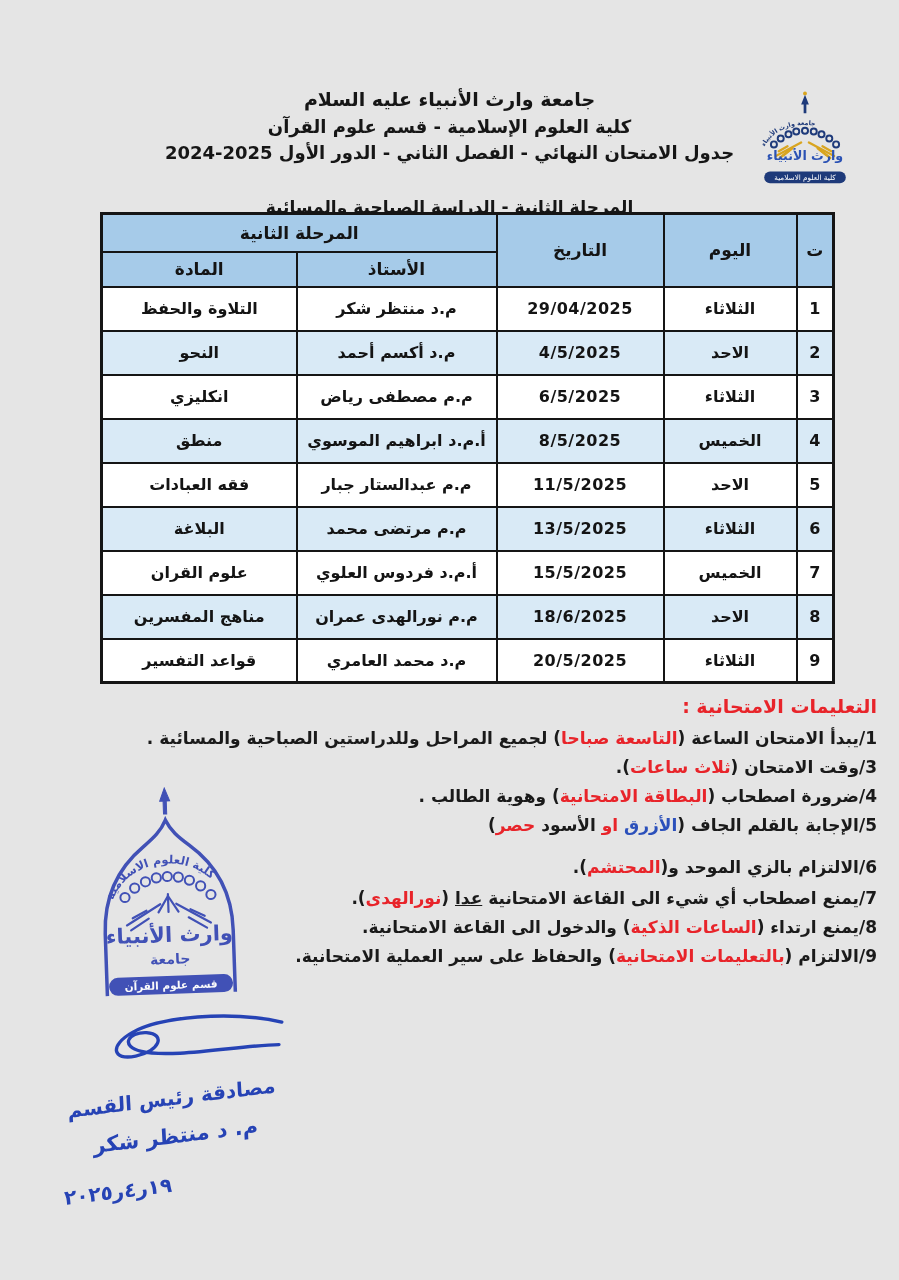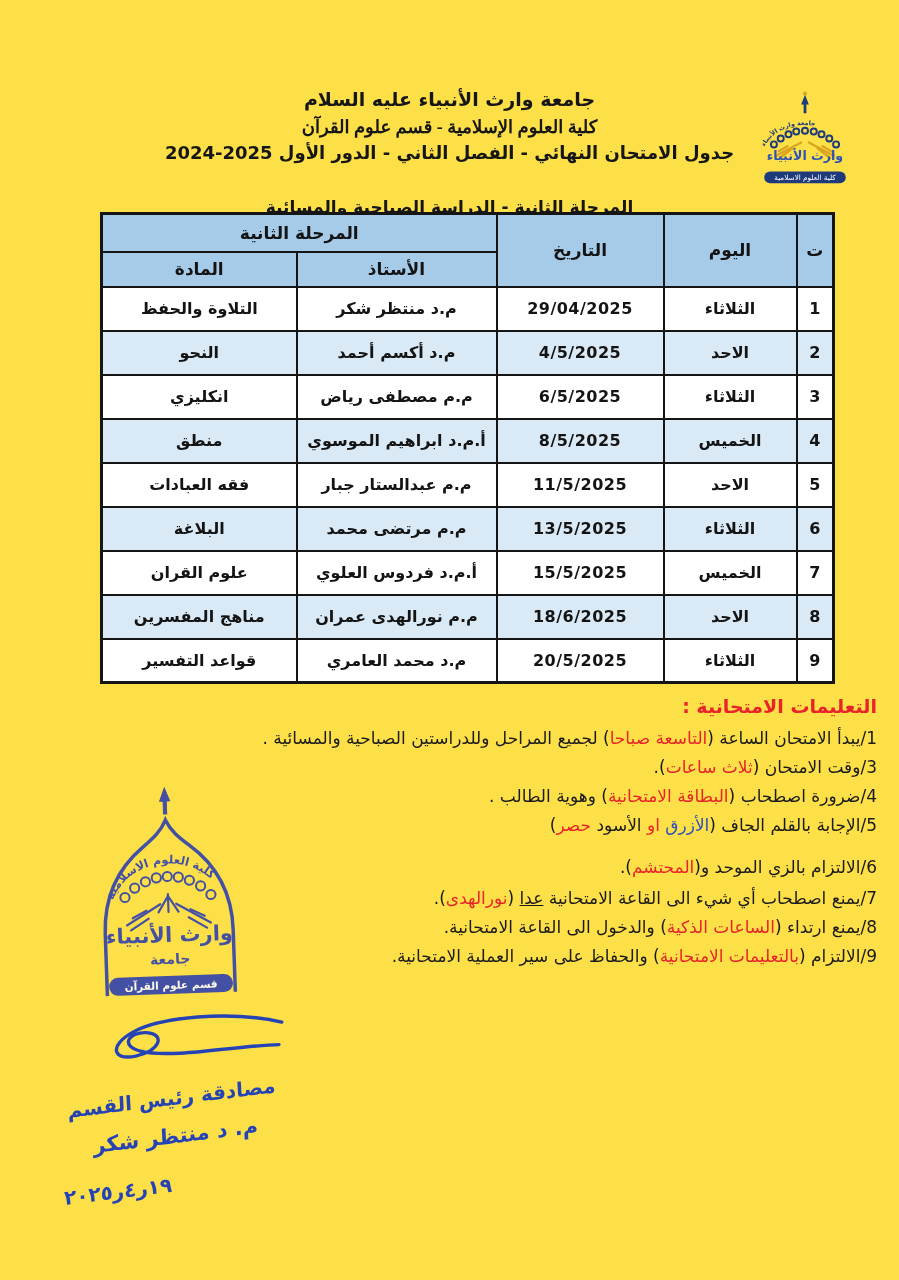--- a/index.html
+++ b/index.html
@@ -1,24 +1,24 @@
 <!DOCTYPE html>
 <html lang="ar"><head>
 <meta charset="utf-8">
 <style>
   html,body{margin:0;padding:0;background:#ffffff;}
   body{width:899px;height:1280px;position:relative;overflow:hidden;
        font-family:"DejaVu Sans",sans-serif;color:#161616;}
-  .page{position:absolute;inset:0;background:#fde047;}
+  .page{position:absolute;inset:0;background:#e5e5e5;}
 
   
   .doc-header{position:absolute;top:86px;left:0;width:899px;text-align:center;
               direction:rtl;font-weight:bold;line-height:1.45;}
   .doc-header .h1{font-size:19px;}
-  .doc-header .h2{font-size:18px;font-family:Liberation Serif, serif;}
+  .doc-header .h2{font-size:18px;}
   .doc-header .h3{font-size:18px;}
   .doc-header .h4{font-size:17px;margin-top:29px;}
 
   
   .uni-logo{position:absolute;left:746px;top:90px;width:118px;height:102px;}
 
   
   table.sched{position:absolute;left:100px;top:212px;width:732px;
               border-collapse:collapse;direction:rtl;table-layout:fixed;
               border:3px solid #151515;}
@@ -30,21 +30,21 @@
   tr.hrow1{height:38px;} tr.hrow2{height:35px;}
   table.sched tbody tr{height:44px;background:#ffffff;}
   table.sched tbody tr.shaded{background:#d9eaf6;}
   table.sched tbody td{font-size:16px;}
   td.c-date{font-size:17px;letter-spacing:.5px;margin-top:38px;}
 
   
   .instructions{position:absolute;top:695px;right:22px;width:856px;
                 direction:rtl;}
   .ins-title{color:#e8242a;font-weight:bold;font-size:19px;margin:0 0 12px 0;}
-  .ins-line{font-weight:normal;font-size:17px;line-height:19px;margin:0 0 10px 0;
+  .ins-line{font-weight:bold;font-size:17px;line-height:19px;margin:0 0 10px 0;
             color:#1a1a1a;}
   .ins-line .red{color:#e8242a;}
   .ins-line .blue{color:#2b50bb;}
   .ins-line .und{text-decoration:underline;}
   .ins-line.gap-a{margin-top:23px;}
   .ins-line.gap-b{margin-top:12px;}
 
   
   .stamp{position:absolute;left:66px;top:784px;width:204px;height:226px;
          transform:rotate(-2deg);opacity:.88;}

